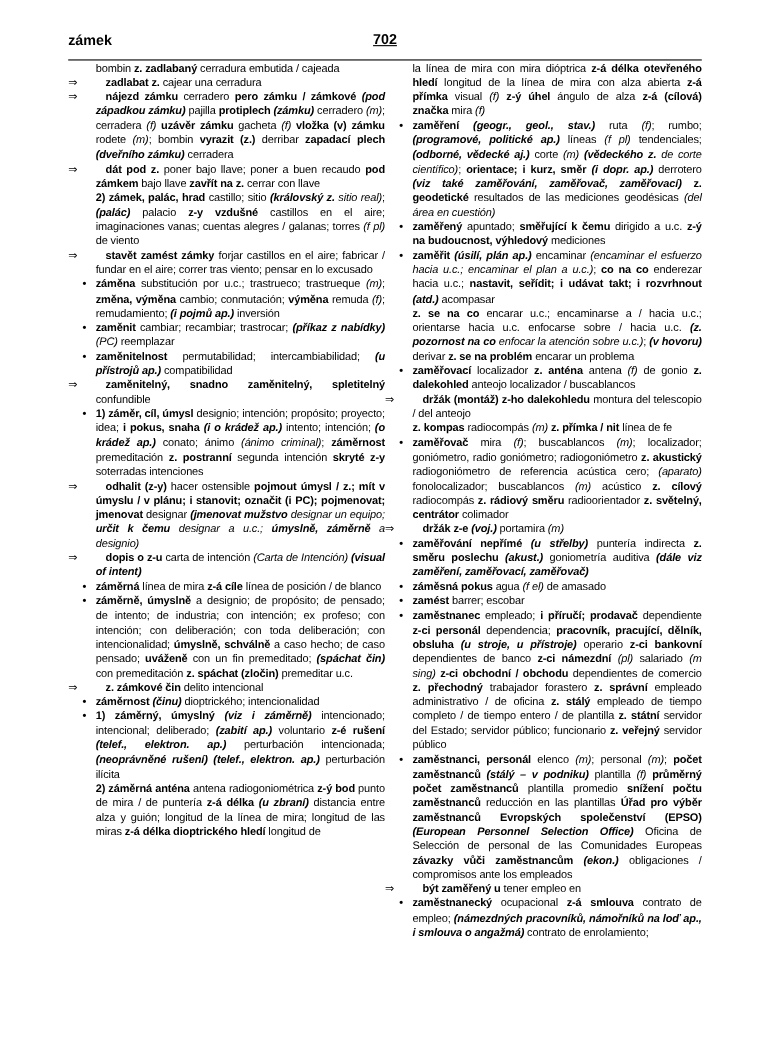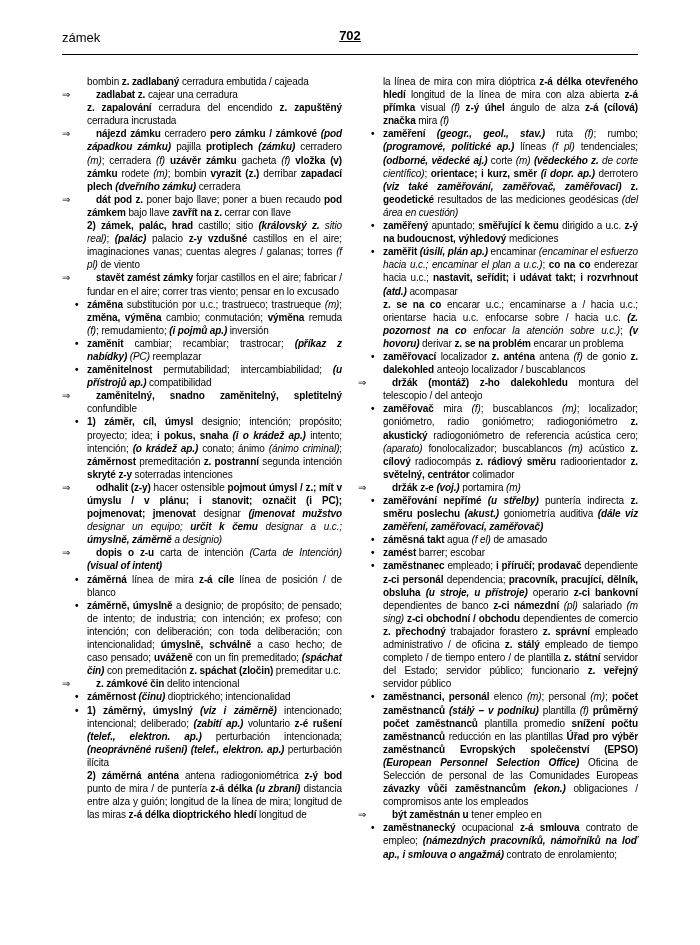--- a/index.html
+++ b/index.html
@@ -5,27 +5,27 @@
   * { margin: 0; padding: 0; box-sizing: border-box; }
   html, body { background: #ffffff; }
   body {
     width: 700px; height: 945px; overflow: hidden;
     font-family: "Liberation Sans", sans-serif;
     color: #000;
   }
   .page { padding: 28px 62px 0 62px; }
 
   .header { position: relative; padding-bottom: 8px; border-bottom: 1.6px solid #000; }
-  .guide-word { font-weight: normal; font-size: 13px; }
+  .guide-word { font-weight: bold; font-size: 13px; }
   .page-number {
     position: absolute; left: 0; right: 0; top: 0;
     text-align: center; font-weight: bold; font-size: 13px; text-decoration: underline;
   }
 
-  .columns { display: flex; gap: 16px; margin-top: 20px; }
+  .columns { display: flex; margin-top: 1px; }
   .col { flex: 1; font-size: 10px; line-height: 13.1px; letter-spacing: -0.12px; }
 
   .entry { position: relative; padding-left: 25px; text-align: justify; }
   .entry.arrow { text-indent: 9px; }
   .marker { position: absolute; left: 0; top: 0; text-indent: 0; font-weight: bold; }
   .entry.bullet .marker { left: 13px; }
   .entry.arrow .marker { left: 0; font-weight: normal; }
 
   .seg-n { font-weight: normal; font-style: normal; }
   .seg-b { font-weight: bold; }
@@ -37,21 +37,20 @@
 
 <div class="page">
   <div class="header">
     <span class="guide-word">zámek</span>
     <span class="page-number">702</span>
   </div>
   <div class="columns">
     <div class="col">
         <p class="entry none"><span class="seg-n">bombin </span><span class="seg-b">z. zadlabaný </span><span class="seg-n">cerradura embutida / cajeada</span></p>
         <p class="entry arrow"><span class="marker">⇒</span><span class="seg-b">zadlabat z. </span><span class="seg-n">cajear una cerradura</span></p>
-        <p class="entry none"><span class="seg-b">z. zapalování </span><span class="seg-n">cerradura del encendido </span><span class="seg-b">z. zapuštěný </span><span class="seg-n">cerradura incrustada</span></p>
         <p class="entry arrow"><span class="marker">⇒</span><span class="seg-b">nájezd zámku </span><span class="seg-n">cerradero </span><span class="seg-b">pero zámku / zámkové </span><span class="seg-bi">(pod západkou zámku) </span><span class="seg-n">pajilla </span><span class="seg-b">protiplech </span><span class="seg-bi">(zámku) </span><span class="seg-n">cerradero </span><span class="seg-i">(m)</span><span class="seg-n">; cerradera </span><span class="seg-i">(f) </span><span class="seg-b">uzávěr zámku </span><span class="seg-n">gacheta </span><span class="seg-i">(f) </span><span class="seg-b">vložka (v) zámku </span><span class="seg-n">rodete </span><span class="seg-i">(m)</span><span class="seg-n">; bombin </span><span class="seg-b">vyrazit (z.) </span><span class="seg-n">derribar </span><span class="seg-b">zapadací plech </span><span class="seg-bi">(dveřního zámku) </span><span class="seg-n">cerradera</span></p>
         <p class="entry arrow"><span class="marker">⇒</span><span class="seg-b">dát pod z. </span><span class="seg-n">poner bajo llave; poner a buen recaudo </span><span class="seg-b">pod zámkem </span><span class="seg-n">bajo llave </span><span class="seg-b">zavřít na z. </span><span class="seg-n">cerrar con llave</span></p>
         <p class="entry none"><span class="seg-b">2) zámek, palác, hrad </span><span class="seg-n">castillo; sitio </span><span class="seg-bi">(královský z. </span><span class="seg-i">sitio real)</span><span class="seg-n">; </span><span class="seg-bi">(palác) </span><span class="seg-n">palacio </span><span class="seg-b">z-y vzdušné </span><span class="seg-n">castillos en el aire; imaginaciones vanas; cuentas alegres / galanas; torres </span><span class="seg-i">(f pl) </span><span class="seg-n">de viento</span></p>
         <p class="entry arrow"><span class="marker">⇒</span><span class="seg-b">stavět zamést zámky </span><span class="seg-n">forjar castillos en el aire; fabricar / fundar en el aire; correr tras viento; pensar en lo excusado</span></p>
         <p class="entry bullet"><span class="marker">•</span><span class="seg-b">záměna </span><span class="seg-n">substitución por u.c.; trastrueco; trastrueque </span><span class="seg-i">(m)</span><span class="seg-n">; </span><span class="seg-b">změna, výměna </span><span class="seg-n">cambio; conmutación; </span><span class="seg-b">výměna </span><span class="seg-n">remuda </span><span class="seg-i">(f)</span><span class="seg-n">; remudamiento; </span><span class="seg-bi">(i pojmů ap.) </span><span class="seg-n">inversión</span></p>
         <p class="entry bullet"><span class="marker">•</span><span class="seg-b">zaměnit </span><span class="seg-n">cambiar; recambiar; trastrocar; </span><span class="seg-bi">(příkaz z nabídky) </span><span class="seg-i">(PC) </span><span class="seg-n">reemplazar</span></p>
         <p class="entry bullet"><span class="marker">•</span><span class="seg-b">zaměnitelnost </span><span class="seg-n">permutabilidad; intercambiabilidad; </span><span class="seg-bi">(u přístrojů ap.) </span><span class="seg-n">compatibilidad</span></p>
         <p class="entry arrow"><span class="marker">⇒</span><span class="seg-b">zaměnitelný, snadno zaměnitelný, spletitelný </span><span class="seg-n">confundible</span></p>
         <p class="entry bullet"><span class="marker">•</span><span class="seg-b">1) záměr, cíl, úmysl </span><span class="seg-n">designio; intención; propósito; proyecto; idea; </span><span class="seg-b">i pokus, snaha </span><span class="seg-bi">(i o krádež ap.) </span><span class="seg-n">intento; intención; </span><span class="seg-bi">(o krádež ap.) </span><span class="seg-n">conato; ánimo </span><span class="seg-i">(ánimo criminal)</span><span class="seg-n">; </span><span class="seg-b">záměrnost </span><span class="seg-n">premeditación </span><span class="seg-b">z. postranní </span><span class="seg-n">segunda intención </span><span class="seg-b">skryté z-y </span><span class="seg-n">soterradas intenciones</span></p>
         <p class="entry arrow"><span class="marker">⇒</span><span class="seg-b">odhalit (z-y) </span><span class="seg-n">hacer ostensible </span><span class="seg-b">pojmout úmysl / z.; mít v úmyslu / v plánu; i stanovit; označit (i PC); pojmenovat; jmenovat </span><span class="seg-n">designar </span><span class="seg-bi">(jmenovat mužstvo </span><span class="seg-i">designar un equipo; </span><span class="seg-bi">určit k čemu </span><span class="seg-i">designar a u.c.; </span><span class="seg-bi">úmyslně, záměrně </span><span class="seg-i">a designio)</span></p>
@@ -64,24 +63,25 @@
         <p class="entry none"><span class="seg-b">2) záměrná anténa </span><span class="seg-n">antena radiogoniométrica </span><span class="seg-b">z-ý bod </span><span class="seg-n">punto de mira / de puntería </span><span class="seg-b">z-á délka </span><span class="seg-bi">(u zbraní) </span><span class="seg-n">distancia entre alza y guión; longitud de la línea de mira; longitud de las miras </span><span class="seg-b">z-á délka dioptrického hledí </span><span class="seg-n">longitud de</span></p>
       </div>
     <div class="col">
         <p class="entry none"><span class="seg-n">la línea de mira con mira dióptrica </span><span class="seg-b">z-á délka otevřeného hledí </span><span class="seg-n">longitud de la línea de mira con alza abierta </span><span class="seg-b">z-á přímka </span><span class="seg-n">visual </span><span class="seg-i">(f) </span><span class="seg-b">z-ý úhel </span><span class="seg-n">ángulo de alza </span><span class="seg-b">z-á (cílová) značka </span><span class="seg-n">mira </span><span class="seg-i">(f)</span></p>
         <p class="entry bullet"><span class="marker">•</span><span class="seg-b">zaměření </span><span class="seg-bi">(geogr., geol., stav.) </span><span class="seg-n">ruta </span><span class="seg-i">(f)</span><span class="seg-n">; rumbo; </span><span class="seg-bi">(programové, politické ap.) </span><span class="seg-n">líneas </span><span class="seg-i">(f pl) </span><span class="seg-n">tendenciales; </span><span class="seg-bi">(odborné, vědecké aj.) </span><span class="seg-n">corte </span><span class="seg-i">(m) </span><span class="seg-bi">(vědeckého z. </span><span class="seg-i">de corte científico)</span><span class="seg-n">; </span><span class="seg-b">orientace; i kurz, směr </span><span class="seg-bi">(i dopr. ap.) </span><span class="seg-n">derrotero </span><span class="seg-bi">(viz také zaměřování, zaměřovač, zaměřovací) </span><span class="seg-b">z. geodetické </span><span class="seg-n">resultados de las mediciones geodésicas </span><span class="seg-i">(del área en cuestión)</span></p>
         <p class="entry bullet"><span class="marker">•</span><span class="seg-b">zaměřený </span><span class="seg-n">apuntado; </span><span class="seg-b">směřující k čemu </span><span class="seg-n">dirigido a u.c. </span><span class="seg-b">z-ý na budoucnost, výhledový </span><span class="seg-n">mediciones</span></p>
         <p class="entry bullet"><span class="marker">•</span><span class="seg-b">zaměřit </span><span class="seg-bi">(úsilí, plán ap.) </span><span class="seg-n">encaminar </span><span class="seg-i">(encaminar el esfuerzo hacia u.c.; encaminar el plan a u.c.)</span><span class="seg-n">; </span><span class="seg-b">co na co </span><span class="seg-n">enderezar hacia u.c.; </span><span class="seg-b">nastavit, seřídit; i udávat takt; i rozvrhnout </span><span class="seg-bi">(atd.) </span><span class="seg-n">acompasar</span></p>
         <p class="entry none"><span class="seg-b">z. se na co </span><span class="seg-n">encarar u.c.; encaminarse a / hacia u.c.; orientarse hacia u.c. enfocarse sobre / hacia u.c. </span><span class="seg-bi">(z. pozornost na co </span><span class="seg-i">enfocar la atención sobre u.c.)</span><span class="seg-n">; </span><span class="seg-bi">(v hovoru) </span><span class="seg-n">derivar </span><span class="seg-b">z. se na problém </span><span class="seg-n">encarar un problema</span></p>
         <p class="entry bullet"><span class="marker">•</span><span class="seg-b">zaměřovací </span><span class="seg-n">localizador </span><span class="seg-b">z. anténa </span><span class="seg-n">antena </span><span class="seg-i">(f) </span><span class="seg-n">de gonio </span><span class="seg-b">z. dalekohled </span><span class="seg-n">anteojo localizador / buscablancos</span></p>
         <p class="entry arrow"><span class="marker">⇒</span><span class="seg-b">držák (montáž) z-ho dalekohledu </span><span class="seg-n">montura del telescopio / del anteojo</span></p>
+        <p class="entry none"><span class="seg-b">z. kompas </span><span class="seg-n">radiocompás </span><span class="seg-i">(m) </span><span class="seg-b">z. přímka / nit </span><span class="seg-n">línea de fe</span></p>
         <p class="entry bullet"><span class="marker">•</span><span class="seg-b">zaměřovač </span><span class="seg-n">mira </span><span class="seg-i">(f)</span><span class="seg-n">; buscablancos </span><span class="seg-i">(m)</span><span class="seg-n">; localizador; goniómetro, radio goniómetro; radiogoniómetro </span><span class="seg-b">z. akustický </span><span class="seg-n">radiogoniómetro de referencia acústica cero; </span><span class="seg-i">(aparato) </span><span class="seg-n">fonolocalizador; buscablancos </span><span class="seg-i">(m) </span><span class="seg-n">acústico </span><span class="seg-b">z. cílový </span><span class="seg-n">radiocompás </span><span class="seg-b">z. rádiový směru </span><span class="seg-n">radioorientador </span><span class="seg-b">z. světelný, centrátor </span><span class="seg-n">colimador</span></p>
         <p class="entry arrow"><span class="marker">⇒</span><span class="seg-b">držák z-e </span><span class="seg-bi">(voj.) </span><span class="seg-n">portamira </span><span class="seg-i">(m)</span></p>
         <p class="entry bullet"><span class="marker">•</span><span class="seg-b">zaměřování nepřímé </span><span class="seg-bi">(u střelby) </span><span class="seg-n">puntería indirecta </span><span class="seg-b">z. směru poslechu </span><span class="seg-bi">(akust.) </span><span class="seg-n">goniometría auditiva </span><span class="seg-bi">(dále viz zaměření, zaměřovací, zaměřovač)</span></p>
-        <p class="entry bullet"><span class="marker">•</span><span class="seg-b">záměsná takt </span><span class="seg-n">agua </span><span class="seg-i">(f el) </span><span class="seg-n">de amasado</span></p>
+        <p class="entry bullet"><span class="marker">•</span><span class="seg-b">záměsná pokus </span><span class="seg-n">agua </span><span class="seg-i">(f el) </span><span class="seg-n">de amasado</span></p>
         <p class="entry bullet"><span class="marker">•</span><span class="seg-b">zamést </span><span class="seg-n">barrer; escobar</span></p>
         <p class="entry bullet"><span class="marker">•</span><span class="seg-b">zaměstnanec </span><span class="seg-n">empleado; </span><span class="seg-b">i příručí; prodavač </span><span class="seg-n">dependiente </span><span class="seg-b">z-ci personál </span><span class="seg-n">dependencia; </span><span class="seg-b">pracovník, pracující, dělník, obsluha </span><span class="seg-bi">(u stroje, u přístroje) </span><span class="seg-n">operario </span><span class="seg-b">z-ci bankovní </span><span class="seg-n">dependientes de banco </span><span class="seg-b">z-ci námezdní </span><span class="seg-i">(pl) </span><span class="seg-n">salariado </span><span class="seg-i">(m sing) </span><span class="seg-b">z-ci obchodní / obchodu </span><span class="seg-n">dependientes de comercio </span><span class="seg-b">z. přechodný </span><span class="seg-n">trabajador forastero </span><span class="seg-b">z. správní </span><span class="seg-n">empleado administrativo / de oficina </span><span class="seg-b">z. stálý </span><span class="seg-n">empleado de tiempo completo / de tiempo entero / de plantilla </span><span class="seg-b">z. státní </span><span class="seg-n">servidor del Estado; servidor público; funcionario </span><span class="seg-b">z. veřejný </span><span class="seg-n">servidor público</span></p>
         <p class="entry bullet"><span class="marker">•</span><span class="seg-b">zaměstnanci, personál </span><span class="seg-n">elenco </span><span class="seg-i">(m)</span><span class="seg-n">; personal </span><span class="seg-i">(m)</span><span class="seg-n">; </span><span class="seg-b">počet zaměstnanců </span><span class="seg-bi">(stálý – v podniku) </span><span class="seg-n">plantilla </span><span class="seg-i">(f) </span><span class="seg-b">průměrný počet zaměstnanců </span><span class="seg-n">plantilla promedio </span><span class="seg-b">snížení počtu zaměstnanců </span><span class="seg-n">reducción en las plantillas </span><span class="seg-b">Úřad pro výběr zaměstnanců Evropských společenství (EPSO) </span><span class="seg-bi">(European Personnel Selection Office) </span><span class="seg-n">Oficina de Selección de personal de las Comunidades Europeas </span><span class="seg-b">závazky vůči zaměstnancům </span><span class="seg-bi">(ekon.) </span><span class="seg-n">obligaciones / compromisos ante los empleados</span></p>
-        <p class="entry arrow"><span class="marker">⇒</span><span class="seg-b">být zaměstnán u </span><span class="seg-n">tener empleo en</span></p>
+        <p class="entry arrow"><span class="marker">⇒</span><span class="seg-b">být zaměřený u </span><span class="seg-n">tener empleo en</span></p>
         <p class="entry bullet"><span class="marker">•</span><span class="seg-b">zaměstnanecký </span><span class="seg-n">ocupacional </span><span class="seg-b">z-á smlouva </span><span class="seg-n">contrato de empleo; </span><span class="seg-bi">(námezdných pracovníků, námořníků na loď ap., i smlouva o angažmá) </span><span class="seg-n">contrato de enrolamiento;</span></p>
       </div>
   </div>
 </div>
 
 </body></html>

